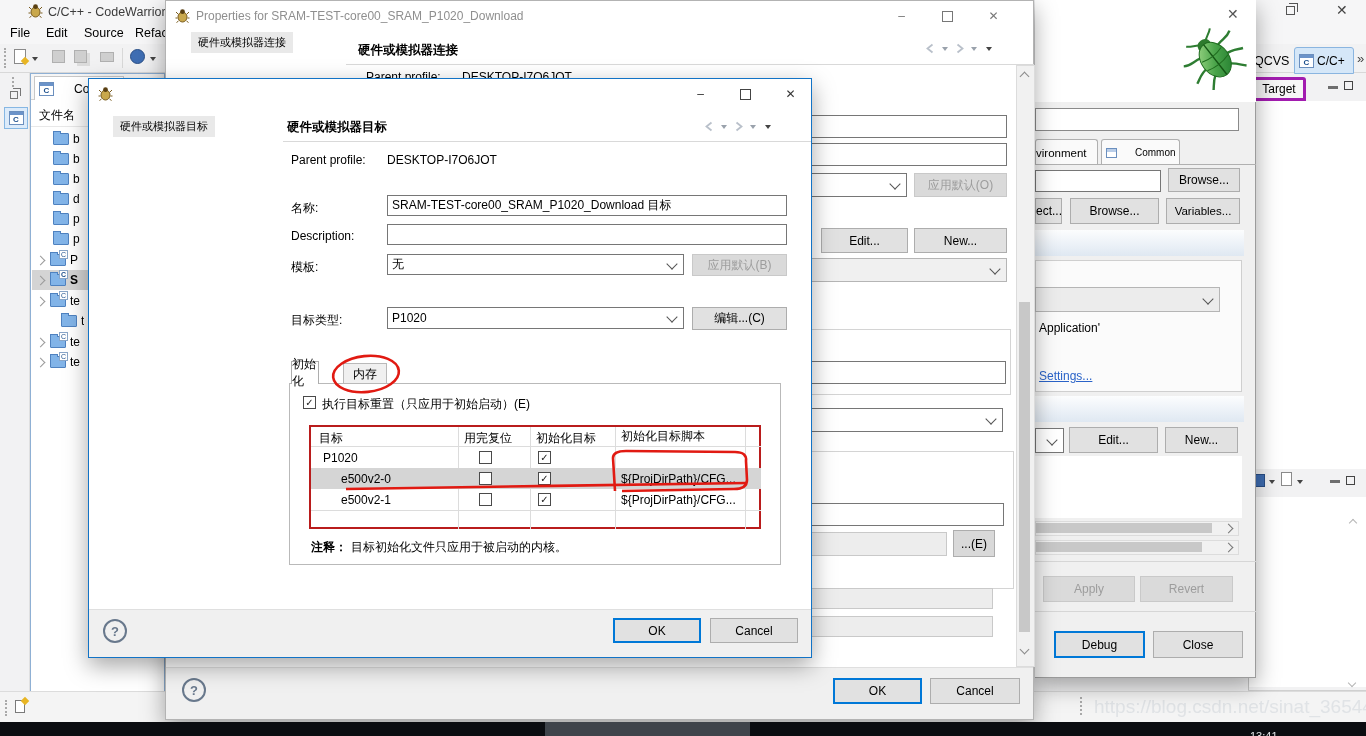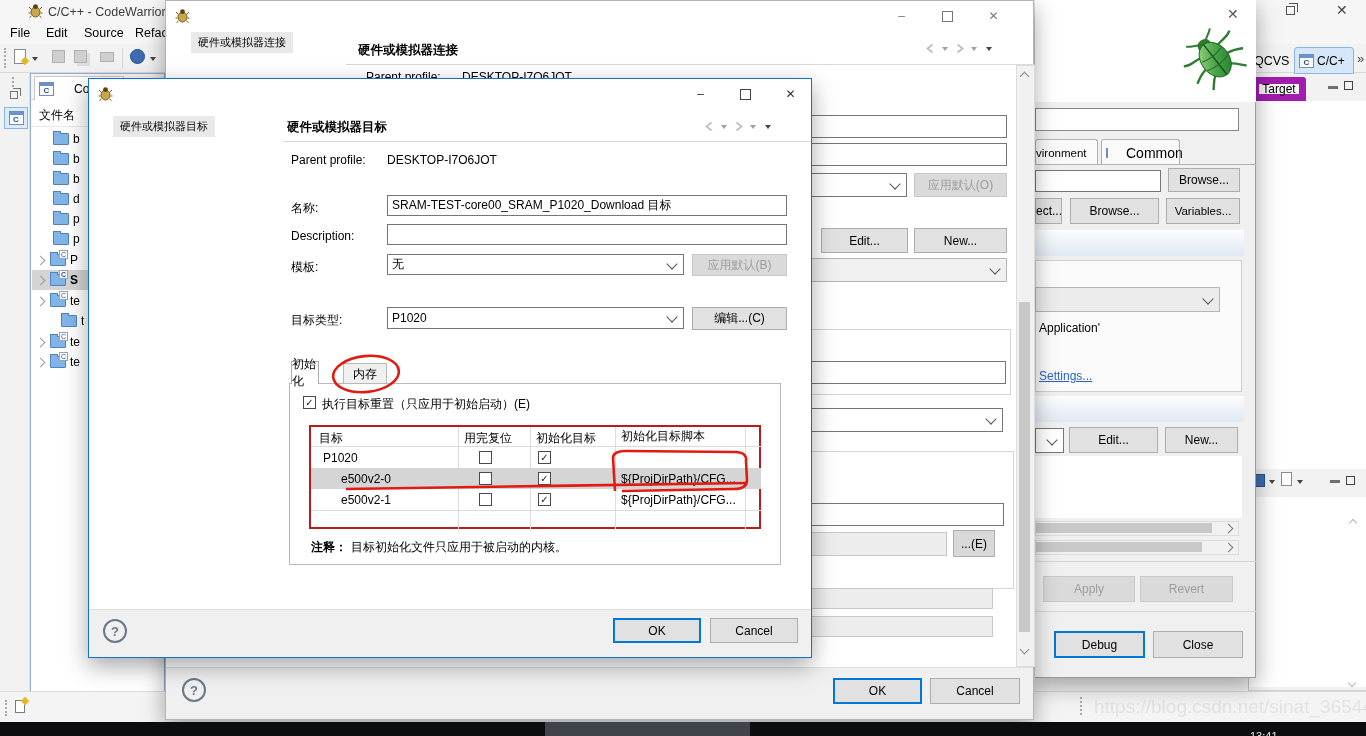--- a/index.html
+++ b/index.html
@@ -180,21 +180,21 @@
         </div>
     </div>
 
     <div class="abs" style="left:1248px;top:0;width:1px;height:692px;background:#c6c6c6"></div>
     <span class="label" style="left:1254px;top:54px;font-size:12.5px">QCVS</span>
     <div class="abs" style="left:1294px;top:47px;width:60px;height:27px;background:#d5e7f8;border:1px solid #8ab5e0;border-radius:3px 3px 0 0;display:flex;align-items:center;padding-left:4px">
       <span class="eic">C</span>
       <span style="margin-left:3px;font-size:12px">C/C+</span>
     </div>
     <span class="label" style="left:1357px;top:51px;font-size:13px;color:#444">»</span>
-    <div class="abs" style="left:1252px;top:77px;width:54px;height:24px;background:#f6f6f6;border:7px solid #a21caf;border-radius:3px 3px 0 0;display:flex;align-items:center;justify-content:center">
+    <div class="abs" style="left:1252px;top:77px;width:54px;height:24px;background:#f6f6f6;border:3px solid #a21caf;border-radius:3px 3px 0 0;display:flex;align-items:center;justify-content:center">
       <span>Target</span>
     </div>
     <span class="abs" style="left:1328px;top:86px;width:10px;height:3px;background:#6e6e6e"></span>
     <span class="abs maxbox" style="left:1344px;top:81px"></span>
     <div class="abs" style="left:1249px;top:101px;width:117px;height:368px;background:#fff"></div>
 
     <span class="abs" style="left:1252px;top:474px;width:13px;height:13px;background:#3e6db2;border:1px solid #2a4f86"></span>
     <span class="abs tri dark" style="left:1269px;top:480px"></span>
     <span class="abs" style="left:1281px;top:472px;width:11px;height:14px;background:#fff;border:1px solid #8a8a8a"></span>
     <span class="abs tri dark" style="left:1297px;top:480px"></span>
@@ -235,21 +235,21 @@
           </g>
         </svg>
       </span>
     </div>
     <div class="field" style="left:0;top:108px;width:204px;height:23px;border-color:#8a8a8a"></div>
     <div class="abs" style="left:0;top:139px;width:63px;height:26px;background:#fafafa;border:1px solid #b0b0b0;border-bottom:none;border-radius:3px 3px 0 0;display:flex;align-items:center;overflow:hidden">
       <span style="font-size:11.5px">vironment</span>
     </div>
     <div class="abs" style="left:66px;top:139px;width:79px;height:26px;background:#fafafa;border:1px solid #b0b0b0;border-bottom:none;border-radius:3px 3px 0 0;display:flex;align-items:center;padding-left:4px">
       <span class="abs" style="position:static;width:11px;height:10px;border:1px solid #6b8fbe;background:linear-gradient(#b9cde8 0 3px,#fff 3px)"></span>
-      <span style="margin-left:18px;font-size:14px">Common</span>
+      <span style="margin-left:18px;font-size:10px">Common</span>
     </div>
     <div class="abs" style="left:0;top:164px;width:221px;height:1px;background:#b0b0b0"></div>
     <div class="field" style="left:0;top:170px;width:126px;height:22px"></div>
     <div class="btn" style="left:133px;top:168px;width:72px;height:24px">
         <span>Browse...</span>
       </div>
     <div class="btn" style="left:0;top:198px;width:27px;height:26px;overflow:hidden;justify-content:flex-start">
         <span>ect...</span>
       </div>
     <div class="btn" style="left:35px;top:198px;width:89px;height:26px">
@@ -302,20 +302,21 @@
 
   <div class="dlg" style="left:165px;top:0;width:869px;height:720px;border:1px solid #b3b3b3;z-index:20">
 
     <span class="abs" style="left:9px;top:7px">
       <svg width="15" height="15">
           <ellipse cx="7.5" cy="9" rx="4.5" ry="5" fill="#c9a84c" stroke="#7a5c1e"></ellipse>
           <circle cx="7.5" cy="3.7" r="2.4" fill="#5a4012"></circle>
           <path d="M3 6 L1 4 M12 6 L14 4 M2.5 10 H0.5 M12.5 10 H14.5 M3.5 13 L1.5 14.5 M11.5 13 L13.5 14.5" stroke="#7a5c1e" stroke-width="1"></path>
         </svg>
     </span>
+    <span class="label" style="left:30px;top:8px;color:#8f8f8f">Properties for SRAM-TEST-core00_SRAM_P1020_Download</span>
     <span class="titlebar-ctl" style="left:713px;color:#777">–</span>
     <span class="titlebar-ctl" style="left:759px">
         <span class="maxbox" style="border-color:#777"></span>
       </span>
     <span class="titlebar-ctl" style="left:805px;color:#777">✕</span>
 
     <span class="tab-chip" style="left:25px;top:31px">硬件或模拟器连接</span>
     <span class="label bold" style="left:192px;top:41px;font-size:12.5px">硬件或模拟器连接</span>
     <span class="hdr-arrows" style="left:758px;top:42px">
       <svg width="13" height="11">

